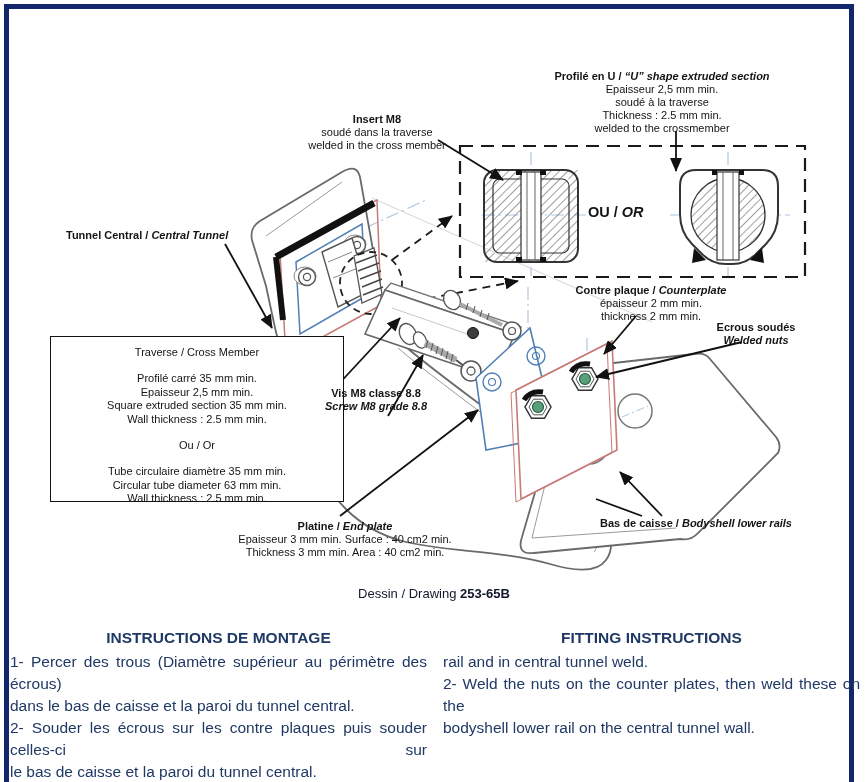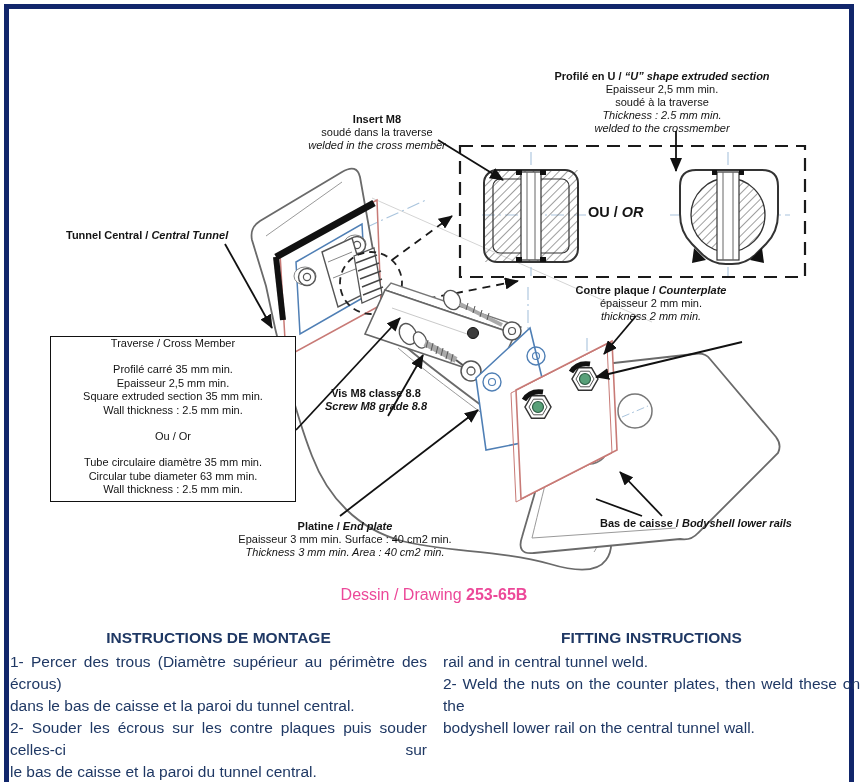--- a/index.html
+++ b/index.html
@@ -6,35 +6,35 @@
   .page{position:relative;width:868px;height:782px;background:#ffffff;overflow:hidden;
         font-family:"Liberation Sans",sans-serif;}
   .frame{position:absolute;left:4px;top:4px;width:850px;height:900px;
          border:5px solid #11266b;box-sizing:border-box;pointer-events:none;}
   svg.draw{position:absolute;left:0;top:0;}
 
   
   .lbl{position:absolute;font-size:11px;line-height:13px;color:#141414;text-align:center;z-index:5;}
   .lbl .b{font-weight:bold;}
   .lbl .bi{font-weight:bold;font-style:italic;}
-  .lbl .i{font-style:italic;text-align:center;}
+  .lbl .i{text-align:center;}
   .nowrap{white-space:nowrap;}
 
-  .box-traverse{position:absolute;left:50px;top:336px;width:246px;height:166px;
+  .box-traverse{position:absolute;left:50px;top:336px;width:294px;height:166px;
     border:1.5px solid #111;background:#fff;box-sizing:border-box;
     font-size:11px;line-height:13.4px;color:#141414;text-align:center;
-    z-index:4;}
+    padding-top:9px;z-index:4;}
   .box-traverse .gap{height:13px;}
 
   .ouor{position:absolute;left:588px;top:204px;font-size:14.5px;color:#141414;z-index:5;}
   .ouor .b{font-weight:bold;}
   .ouor .bi{font-weight:bold;font-style:italic;}
 
   .caption{position:absolute;left:0;top:586px;width:100%;text-align:center;
-    font-size:16px;color:#ec4899;z-index:5;}
+    font-size:13px;color:#0f172a;z-index:5;}
   .caption .b{font-weight:bold;}
 
   
   .instr{position:absolute;left:10px;top:629px;width:850px;display:flex;gap:16px;
     color:#1F3864;z-index:5;}
   .col{flex:1;min-width:0;}
   .col h3{margin:0 0 4px 0;font-size:15.5px;font-weight:bold;text-align:center;}
   .ln{font-size:15.5px;line-height:22px;text-align:left;}
   .jf{font-size:15.5px;line-height:22px;text-align:justify;text-align-last:justify;}
 </style>
@@ -289,20 +289,24 @@
 
   <div class="lbl" style="left:562px;top:284px;width:178px;">
     <div class="nowrap">
       <span class="b">Contre plaque /</span>
       <span class="bi">Counterplate</span>
     </div>
     <div class="nowrap">épaisseur 2 mm min.</div>
     <div class="i nowrap">thickness 2 mm min.</div>
   </div>
 
+  <div class="lbl" style="left:700px;top:321px;width:112px;">
+    <div class="b nowrap">Ecrous soudés</div>
+    <div class="bi nowrap">Welded nuts</div>
+  </div>
 
   <div class="lbl" style="left:228px;top:520px;width:234px;">
     <div class="nowrap">
       <span class="b">Platine /</span>
       <span class="bi">End plate</span>
     </div>
     <div class="nowrap">Epaisseur 3 mm min. Surface : 40 cm2 min.</div>
     <div class="i nowrap">Thickness 3 mm min. Area : 40 cm2 min.</div>
   </div>
 

